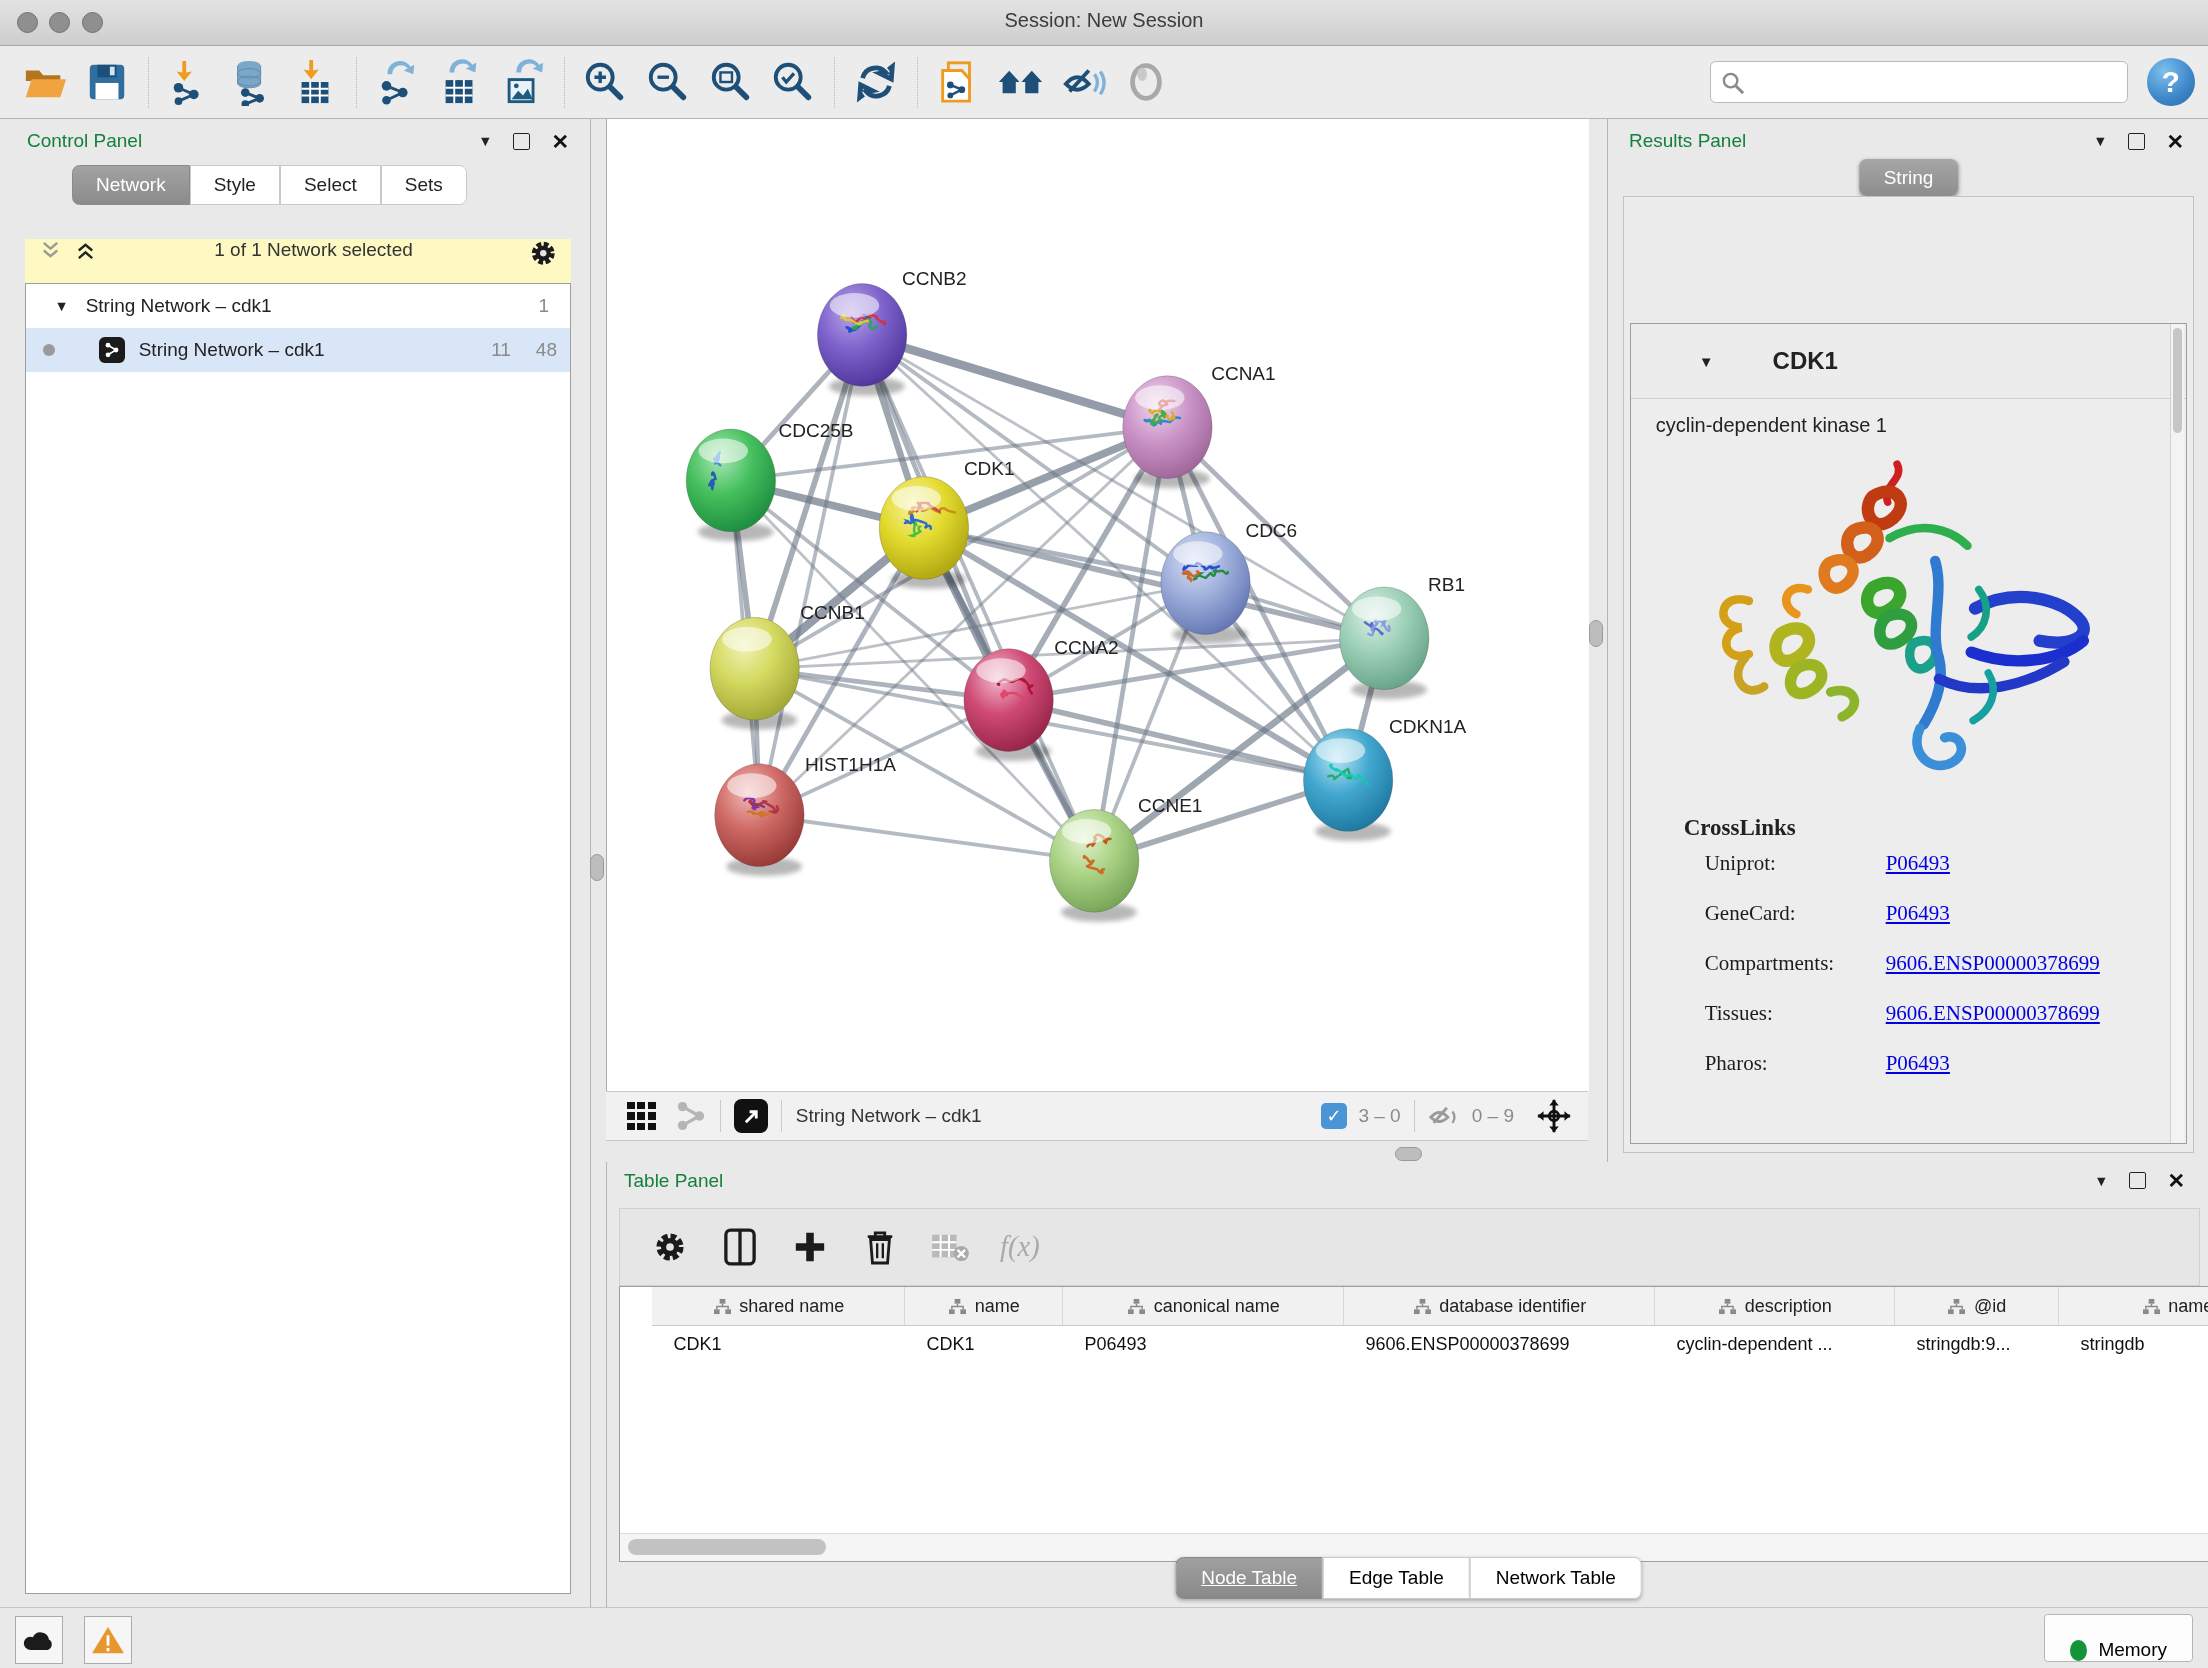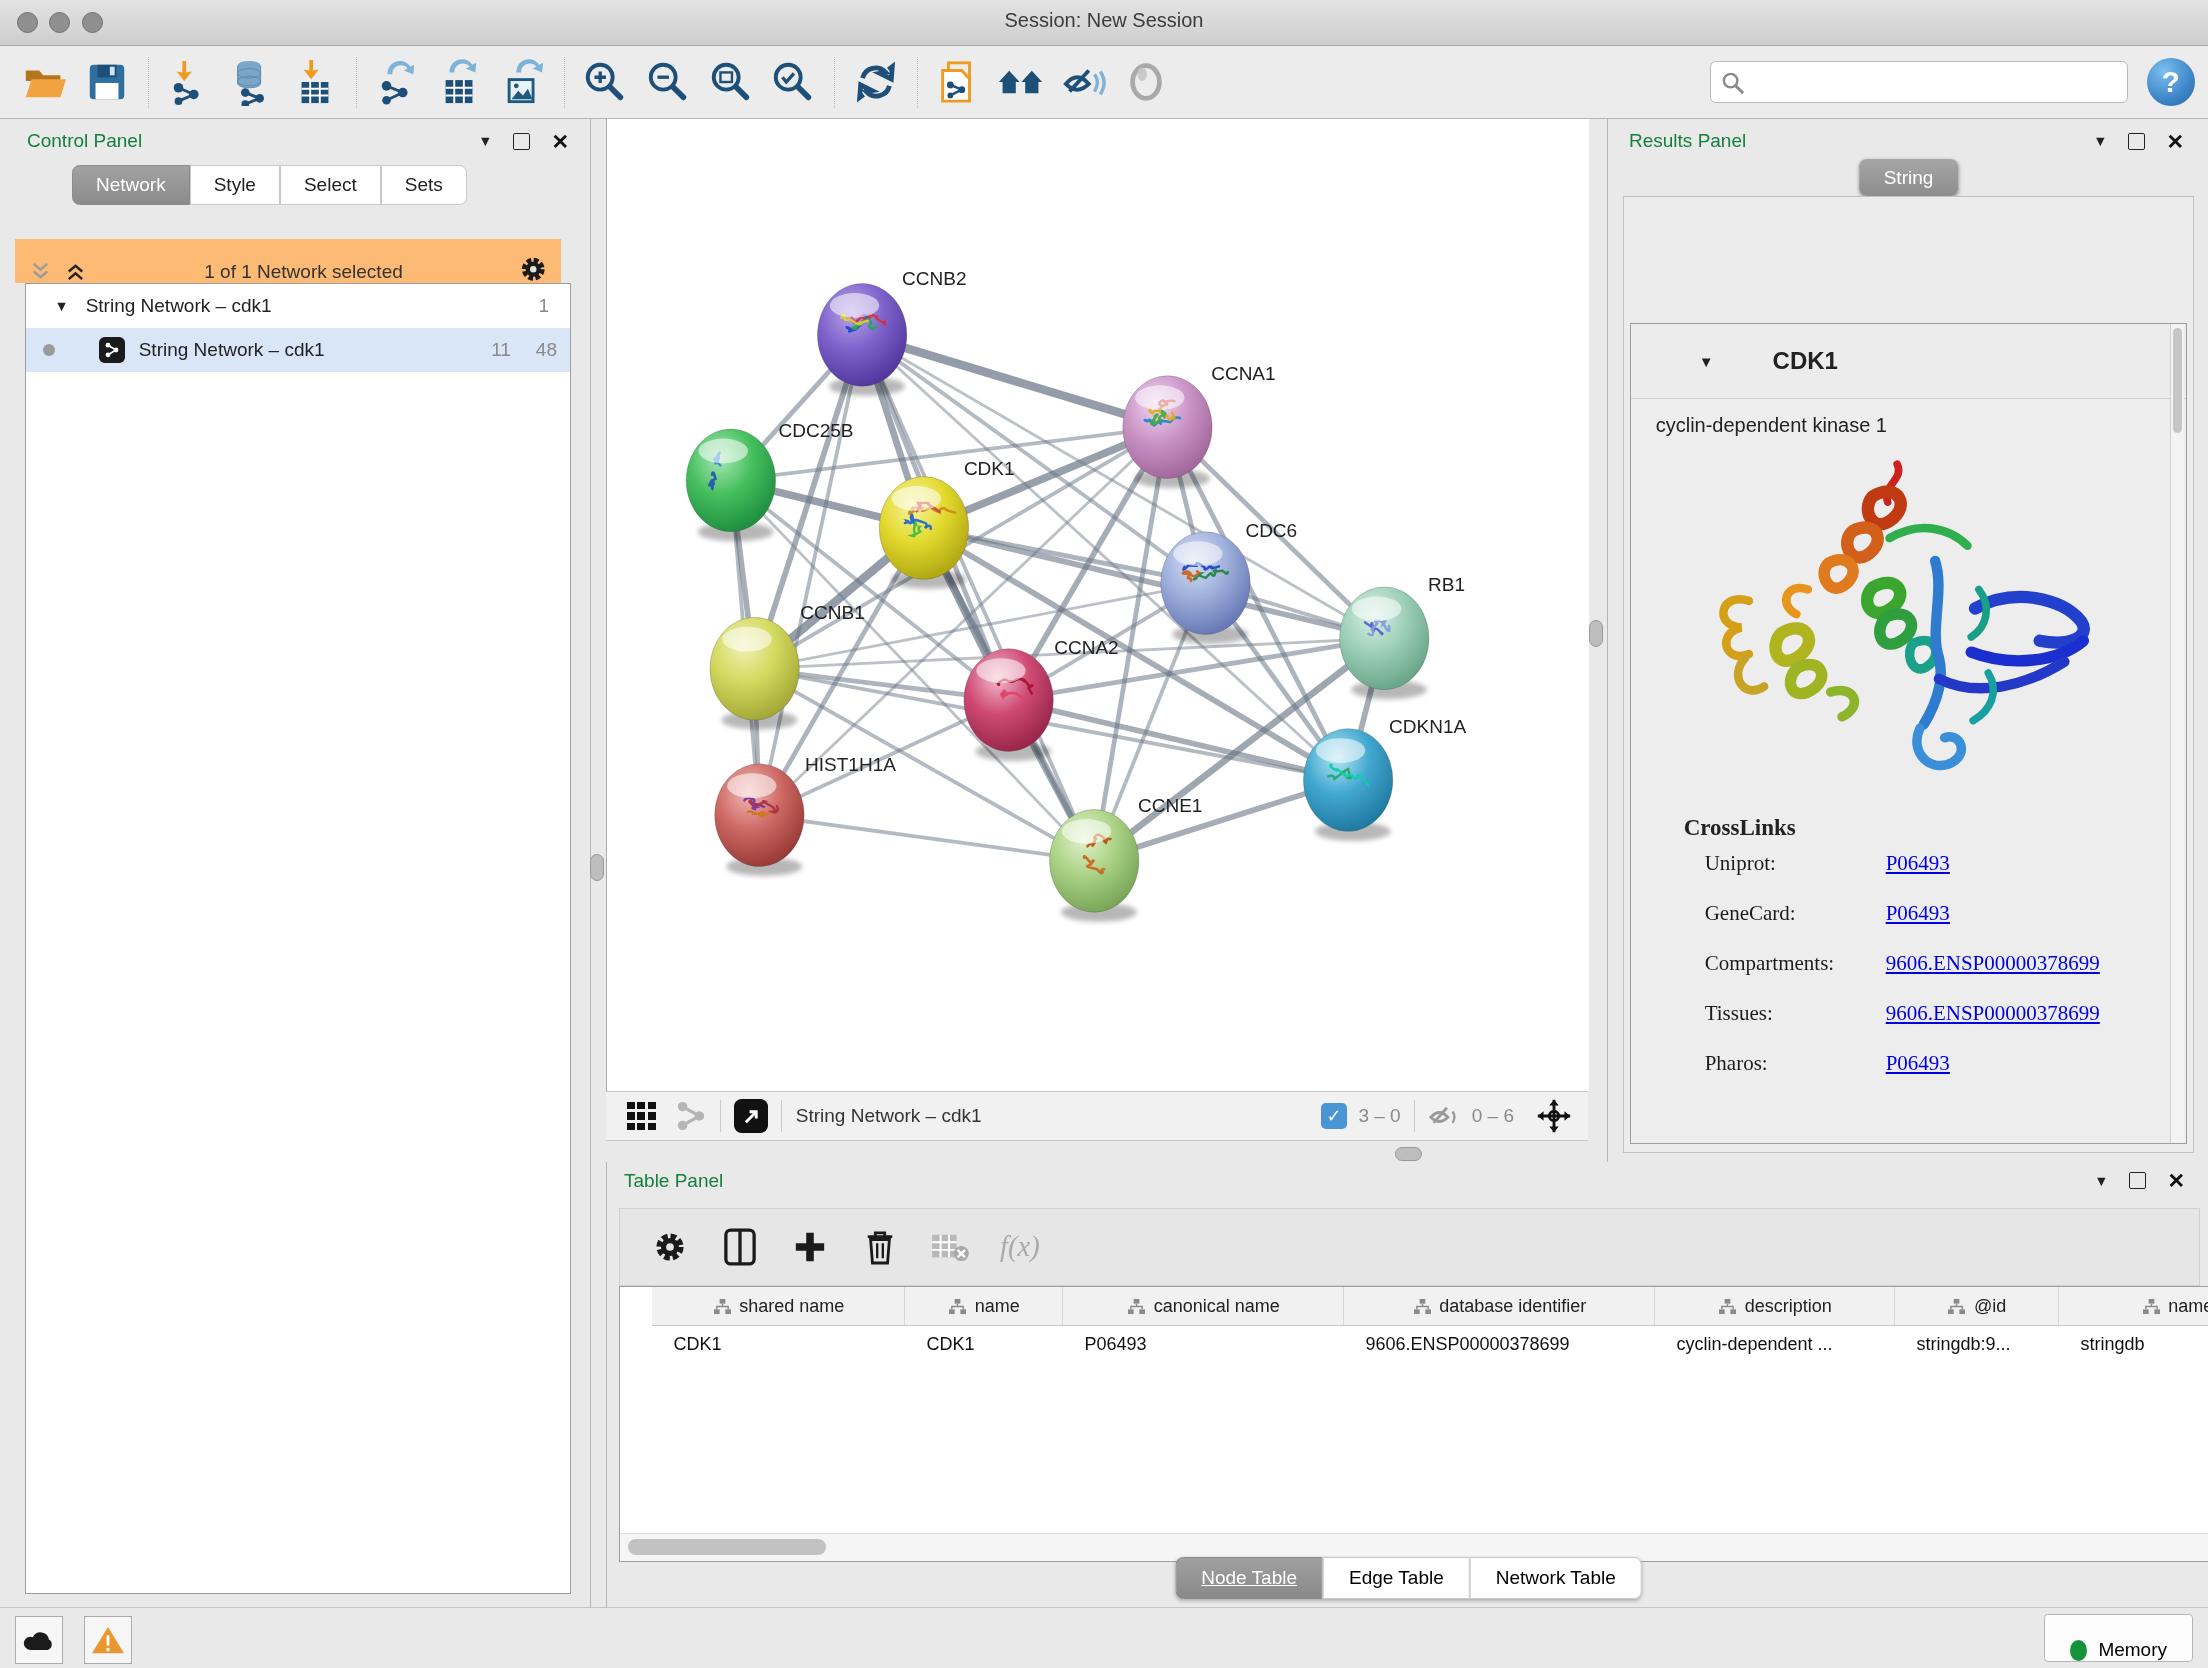--- a/index.html
+++ b/index.html
@@ -37,22 +37,22 @@
 
   
   .ctlpanel{left:0;top:119px;width:590px;height:1488px;background:#e9e9e9;border-right:1px solid #b5b5b5;}
   .ctl-titlerow{position:absolute;left:27px;top:11.4px;right:21px;display:flex;align-items:center;}
   .tabbar{display:flex;}
   .tab{height:40px;border:1px solid #c9c9c9;background:#fff;font-size:19px;color:#222;
     padding:0 23px;cursor:pointer;border-radius:0;}
   .tab:first-child{border-radius:7.6px 0 0 7.6px;}
   .tab:last-child{border-radius:0 7.6px 7.6px 0;}
   .tab.sel{background:linear-gradient(#a2a2a2,#8b8b8b);color:#fff;border-color:#8b8b8b;}
-  .ctl-header{position:absolute;left:15px;top:120px;width:546px;height:44px;display:flex;
-    align-items:flex-end;background:#fdba74;}
+  .ctl-header{position:absolute;left:25px;top:120px;width:546px;height:44px;display:flex;
+    align-items:flex-start;background:#fef9c3;}
   .ctl-header .hdrtxt{flex:1;text-align:center;font-size:19px;color:#333;}
   .treebox{position:absolute;left:25px;top:164px;width:546px;height:1311px;background:#fff;
     border:1px solid #9e9e9e;box-sizing:border-box;}
   .trow{height:44px;display:flex;align-items:center;font-size:19px;}
   .trow .cnt{color:#8a8a8a;}
   .trow.selrow{background:#d9e6f8;}
   .netic{width:26px;height:26px;background:#1b1b1b;border-radius:5.7px;display:flex;
     align-items:center;justify-content:center;}
 
   
@@ -583,21 +583,21 @@
     <span class="nslabel">String Network – cdk1</span>
     <span style="flex:1"></span>
     <span class="chk">✓</span>
     <span class="nscount" style="margin-left:11.4px">3 – 0</span>
     <div class="nsep"></div>
     <svg width="34" height="28.5" viewBox="0 0 36 30">
       <path d="M3 16 q9 -10 18 0 q-9 9 -18 0 z" fill="none" stroke="#9a9a9a" stroke-width="3"></path>
       <path d="M6 22 L20 6" stroke="#9a9a9a" stroke-width="3"></path>
       <path d="M26 10 q4 6 0 12" fill="none" stroke="#9a9a9a" stroke-width="2.5"></path>
     </svg>
-    <span class="nscount" style="margin-left:9.5px">0 – 6</span>
+    <span class="nscount" style="margin-left:9.5px">0 – 9</span>
     <svg width="38" height="38" viewBox="0 0 40 40" style="margin:0 15px 0 21px">
       <path d="M20 3 v34 M3 20 h34" stroke="#111" stroke-width="3"></path>
       <path d="M20 3 l-5 6 h10 z M20 37 l-5 -6 h10 z M3 20 l6 -5 v10 z M37 20 l-6 -5 v10 z" fill="#111"></path>
       <circle cx="20" cy="20" r="5" fill="none" stroke="#111" stroke-width="3"></circle>
     </svg>
   </div>
 
   <div class="splitdot" style="left:590px;top:854px;width:12.4px;height:25px;"></div>
   <div class="splitdot" style="left:1589px;top:620px;width:12.4px;height:25px;"></div>
   <div class="splitdot" style="left:1395px;top:1147px;width:25px;height:12.4px;"></div>

